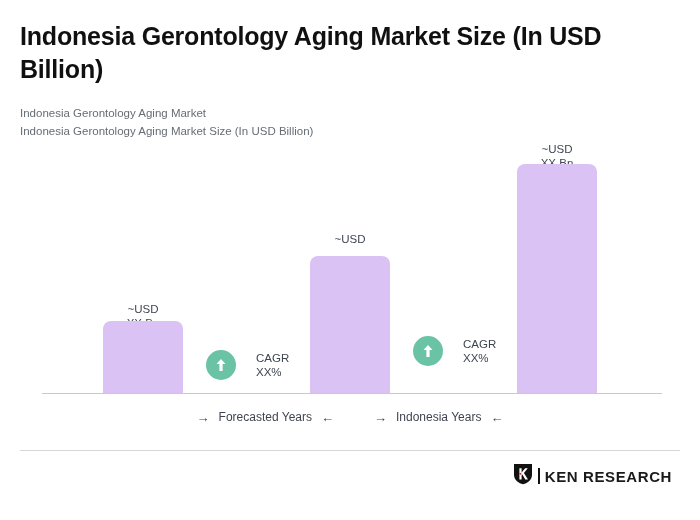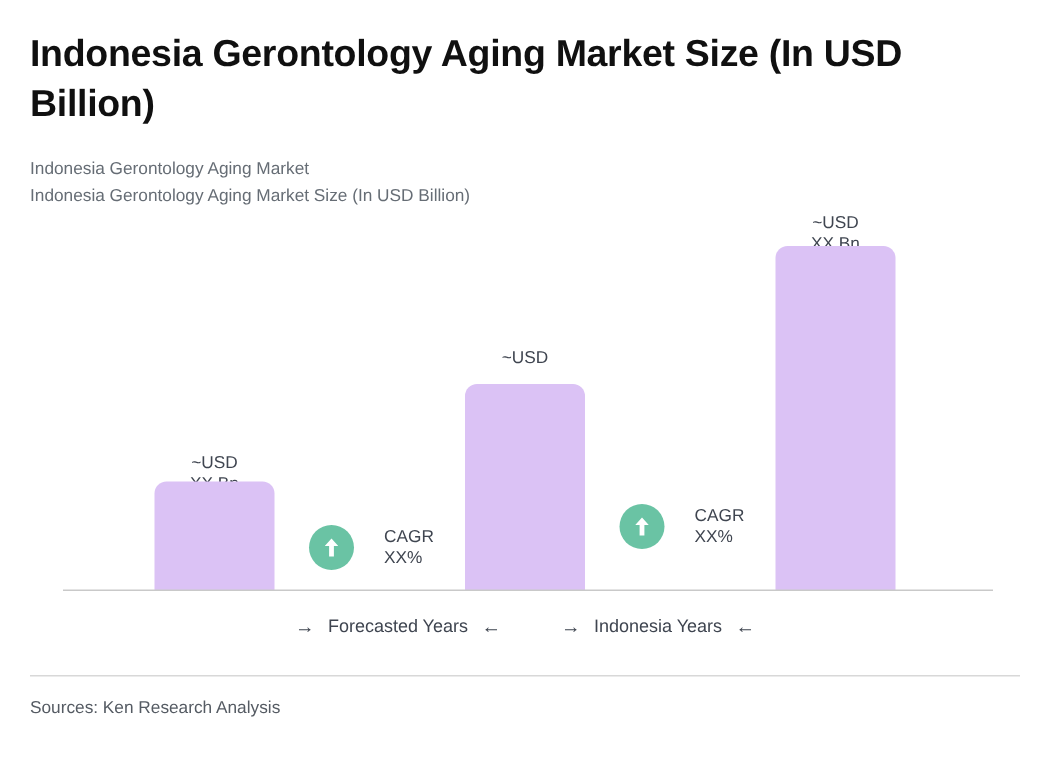--- a/index.html
+++ b/index.html
@@ -224,16 +224,26 @@
       <span class="legend-arrow">←</span>
     </div>
     <div class="legend-item">
       <span class="legend-arrow">→</span>
       <span>Indonesia Years</span>
       <span class="legend-arrow">←</span>
     </div>
   </div>
 
   <div class="footer-divider"></div>
-  <div class="sources">Sources: Ken Research Analysis</div>
-
+
+  <div class="logo">
+    <span>
+      <svg width="20" height="22" viewBox="0 0 20 22" aria-hidden="true">
+        <path d="M1 1 H19 V12 C19 17 14 20.5 10 21.2 C6 20.5 1 17 1 12 Z" fill="#111111"></path>
+        <path d="M6.4 5.2 H8.6 V9.6 L12.2 5.2 H14.8 L10.9 9.9 L15 16.6 H12.3 L9.4 11.6 L8.6 12.6 V16.6 H6.4 Z" fill="#ffffff"></path>
+        <path d="M8.3 9.4 L6.0 10.8 L8.3 12.2 Z" fill="#d62027"></path>
+      </svg>
+    </span>
+    <span style="display:inline-block;width:2px;height:16px;background:#111111;"></span>
+    <span class="logo-word">KEN RESEARCH</span>
+  </div>
 
 </div>
 
 </body></html>

